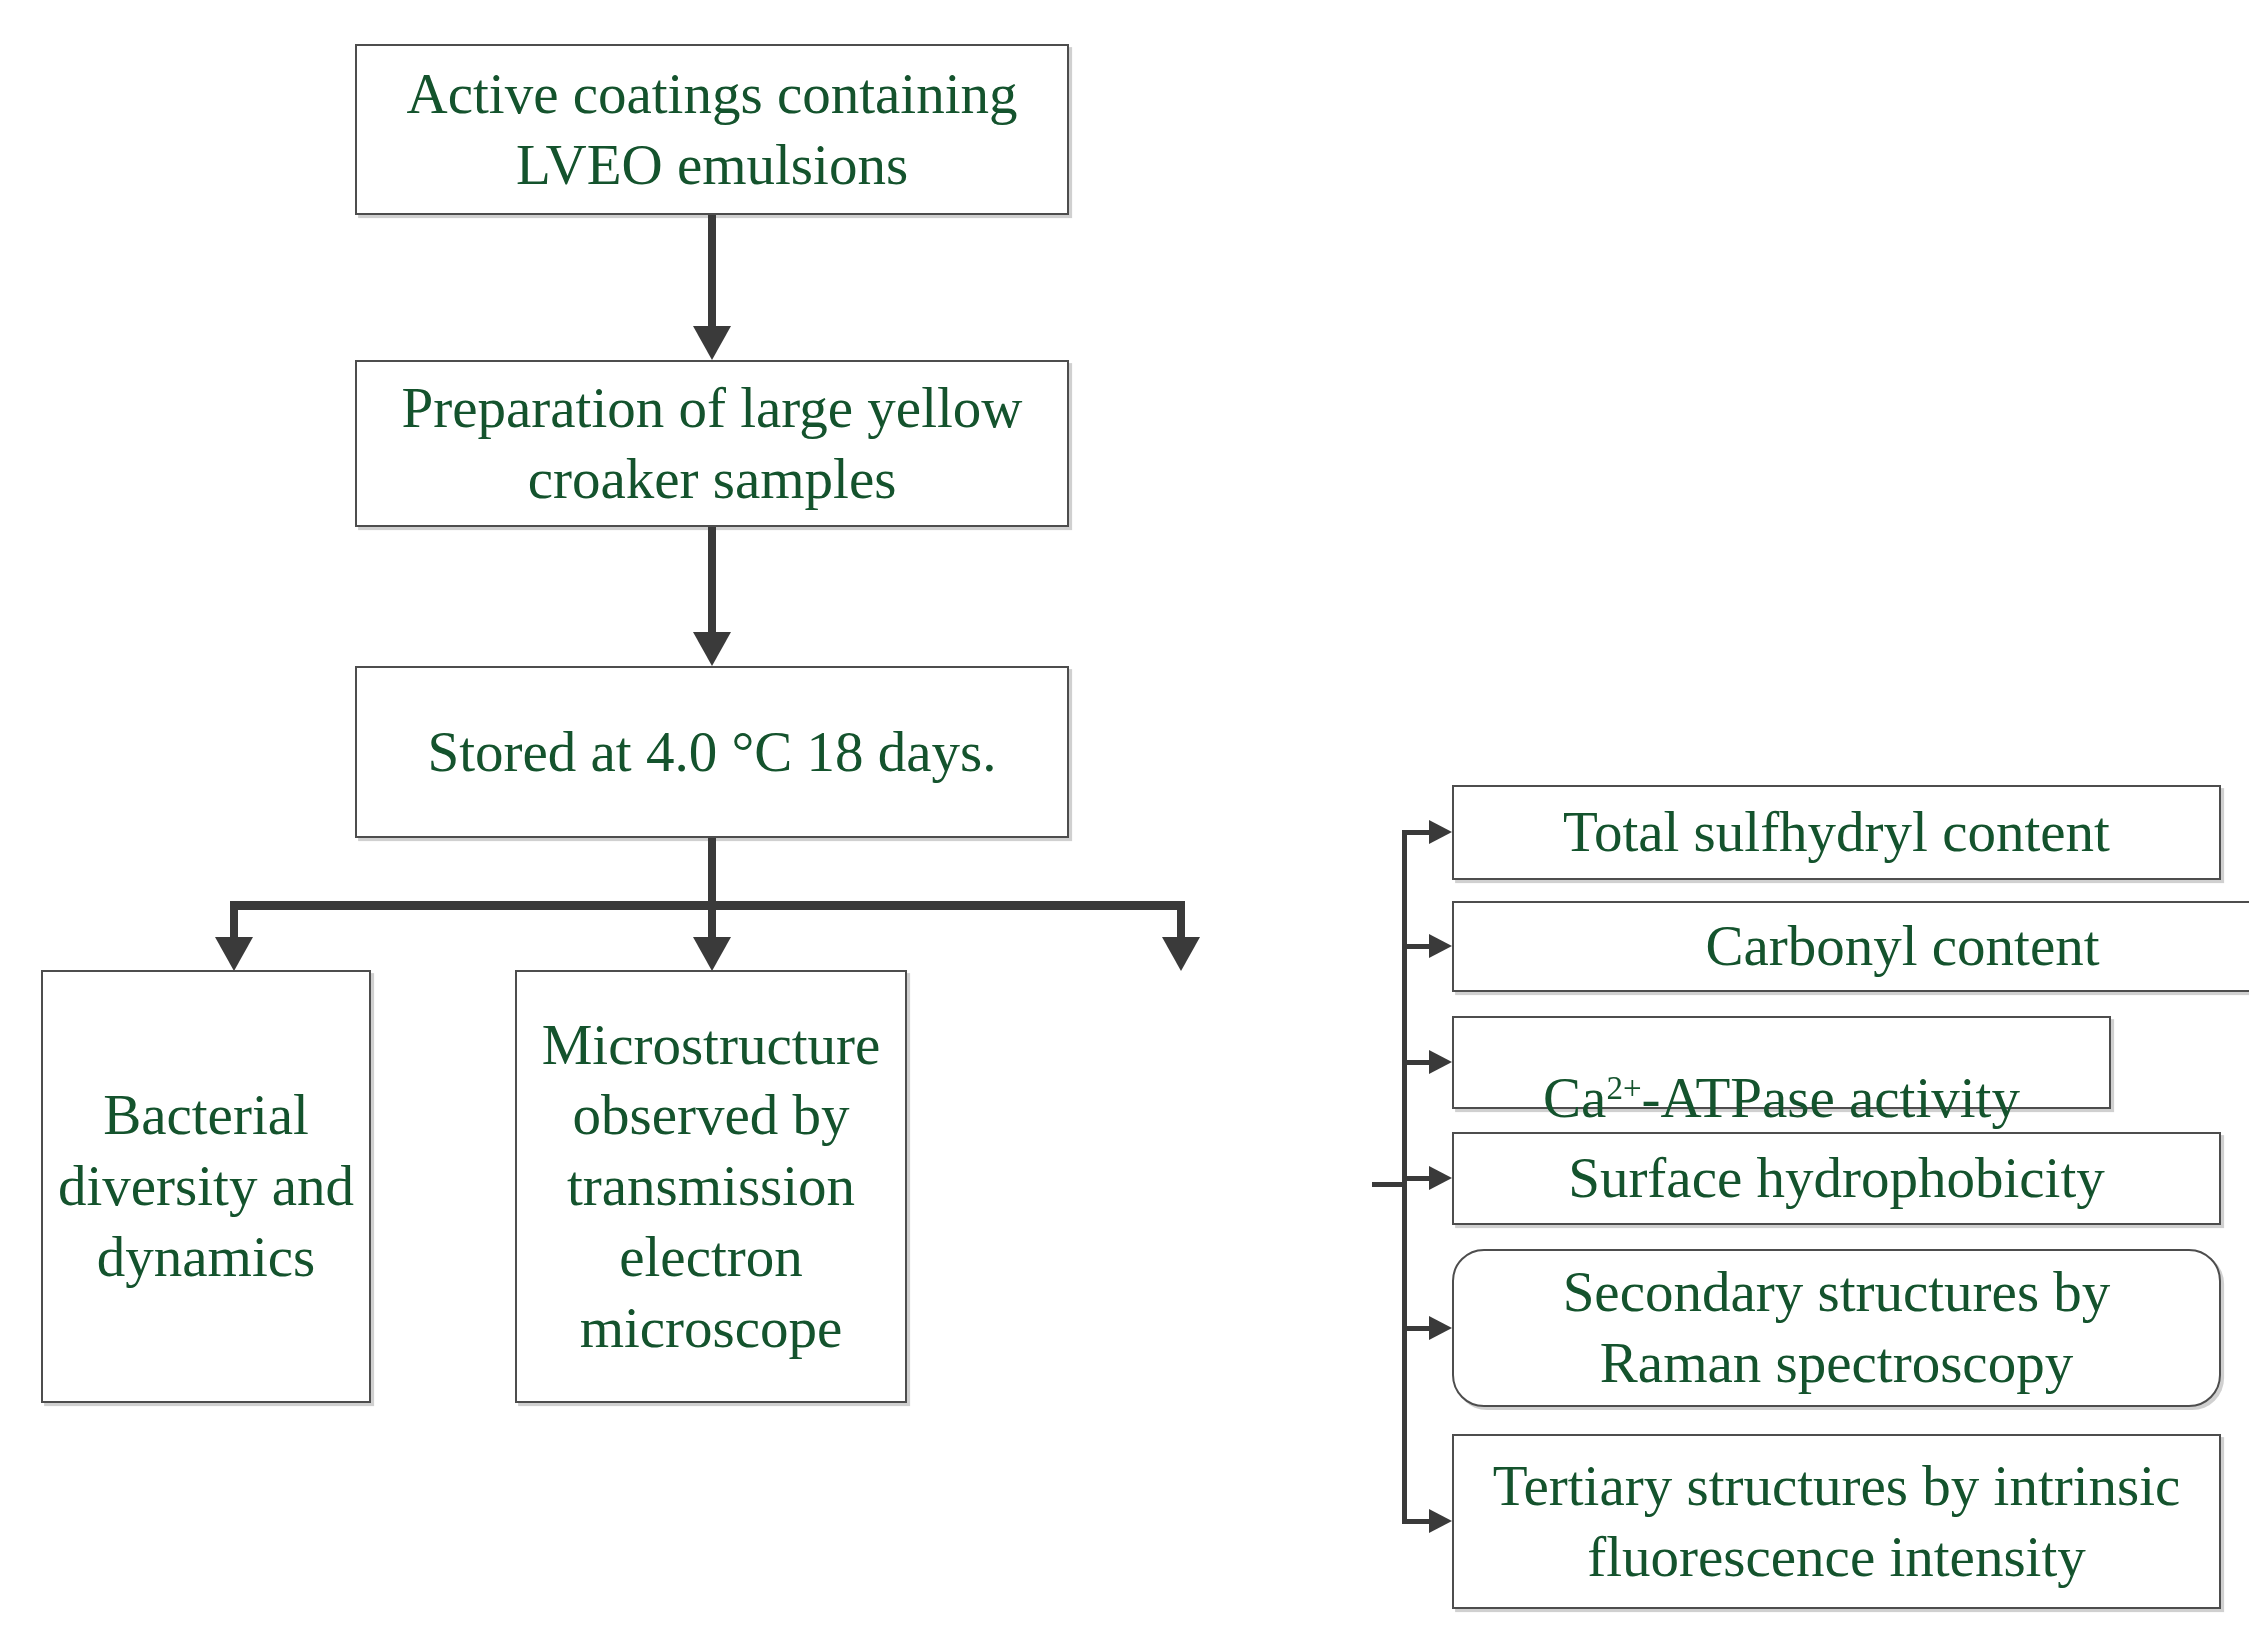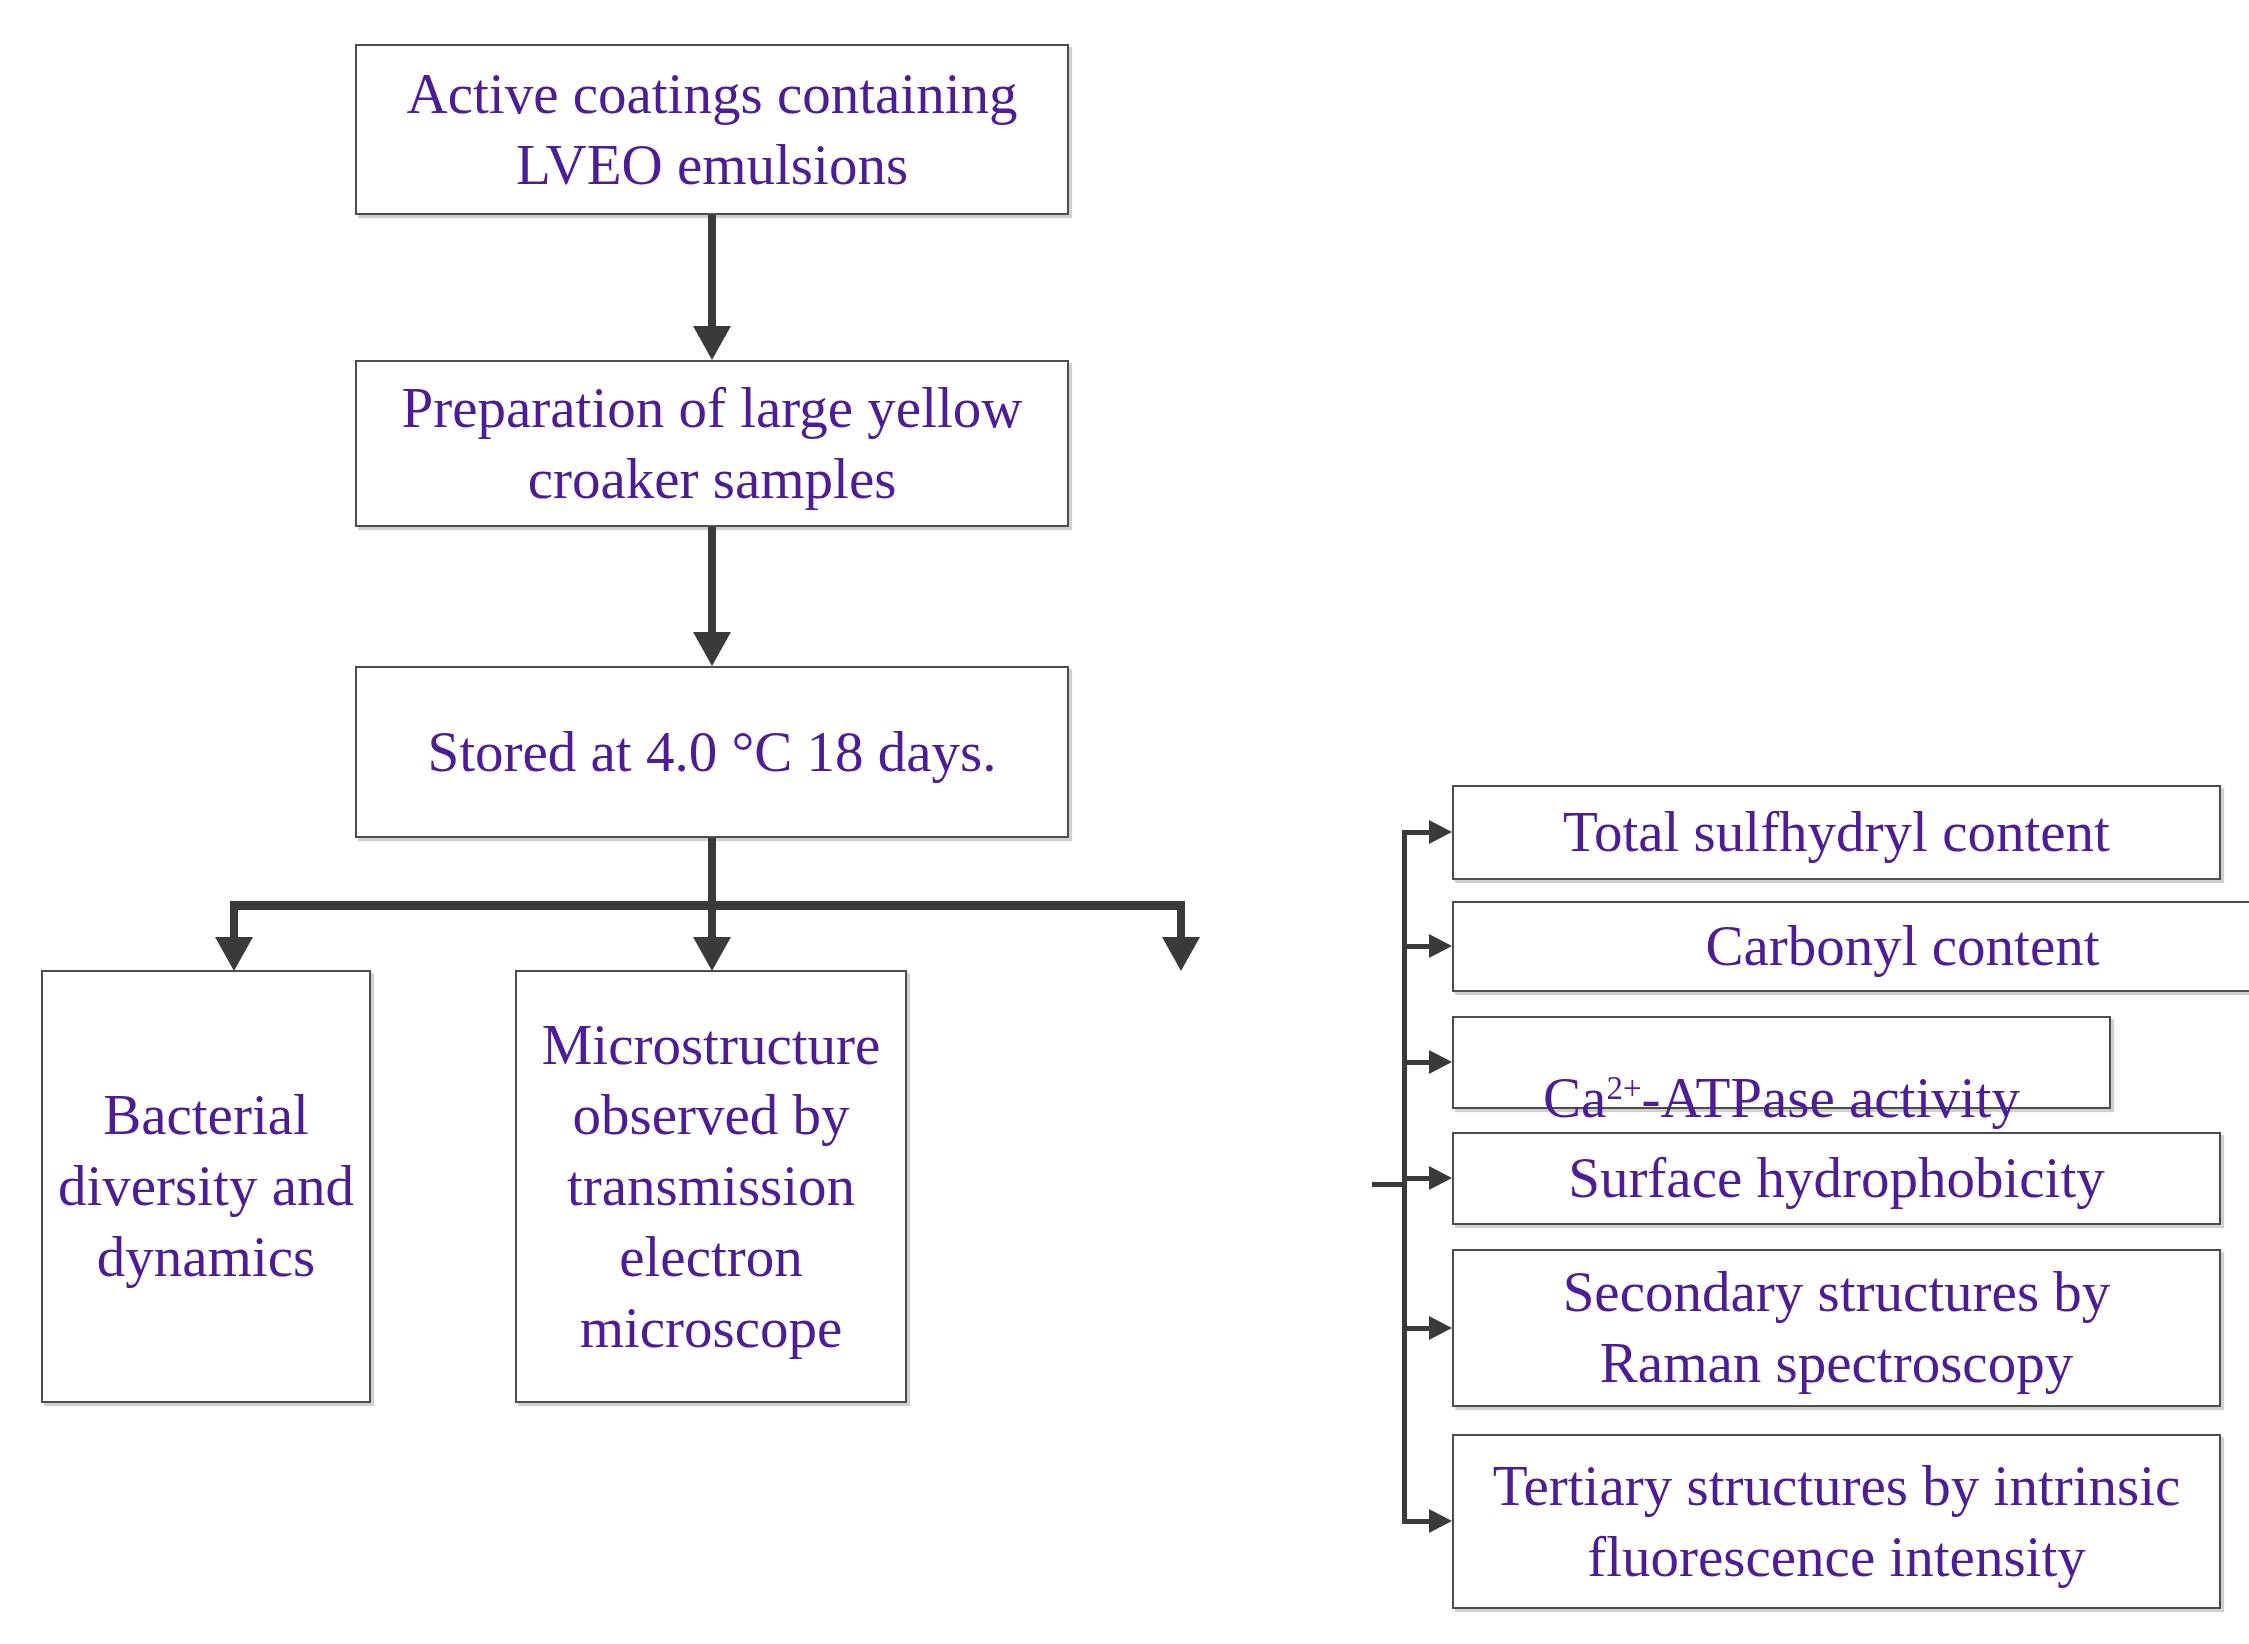--- a/index.html
+++ b/index.html
@@ -1,20 +1,20 @@
 <!DOCTYPE html>
 <html style="font-size:12.3px"><head>
 <meta charset="utf-8">
 <title>Flowchart</title>
 <style>
   html,body{margin:0;padding:0;background:#ffffff;}
   .canvas{
     position:relative;width:2250px;height:1644px;background:#ffffff;
     font-family:"Liberation Serif","DejaVu Serif",serif;
-    color:#4c1d95;font-size:57px;line-height:1.24;
+    color:#14532d;font-size:57px;line-height:1.24;
   }
   .box{
     position:absolute;background:#ffffff;border:2.3px solid #4d4d4d;
     box-shadow:3.1px 3.1px 0 rgba(150,150,150,.45);
     display:flex;align-items:center;justify-content:center;
     text-align:center;white-space:pre-line;box-sizing:border-box;
   }
   .line{position:absolute;background:#3a3a3a;}
   .head-down{position:absolute;width:0;height:0;
     border-left:19px solid transparent;border-right:19px solid transparent;
@@ -108,21 +108,21 @@
   <div class="box" style="left:1452px;top:1016px;width:659px;height:93px;">
     <span>
       <span>Ca</span><span class="sup">2+</span><span>-ATPase activity</span>
     </span>
   </div>
 
   <div class="box" style="left:1452px;top:1132px;width:769px;height:93px;text-align:right;">
     <span>Surface hydrophobicity</span>
   </div>
 
-  <div class="box" style="left:1452px;top:1249px;width:769px;height:158px;">
+  <div class="box" style="left:1452px;top:1249px;width:769px;height:158px;border-radius:32px;">
     <span>Secondary structures by
 Raman spectroscopy</span>
   </div>
 
   <div class="box" style="left:1452px;top:1434px;width:769px;height:175px;">
     <span>Tertiary structures by intrinsic
 fluorescence intensity</span>
   </div>
 
 </div>

